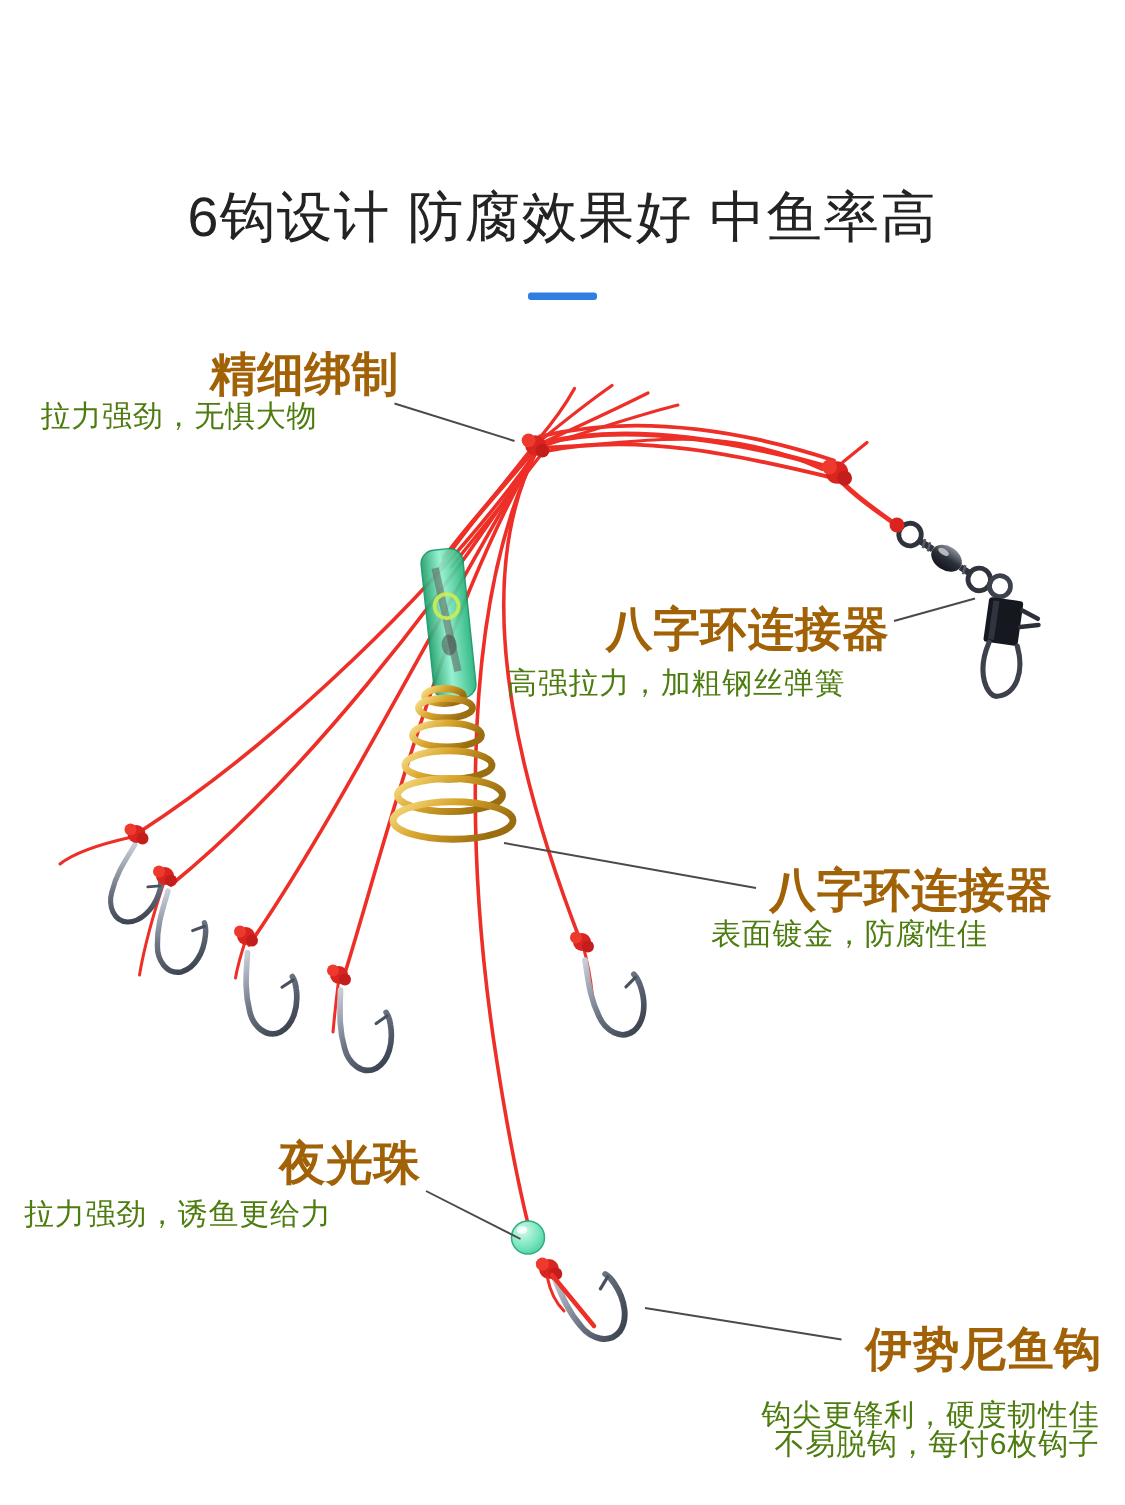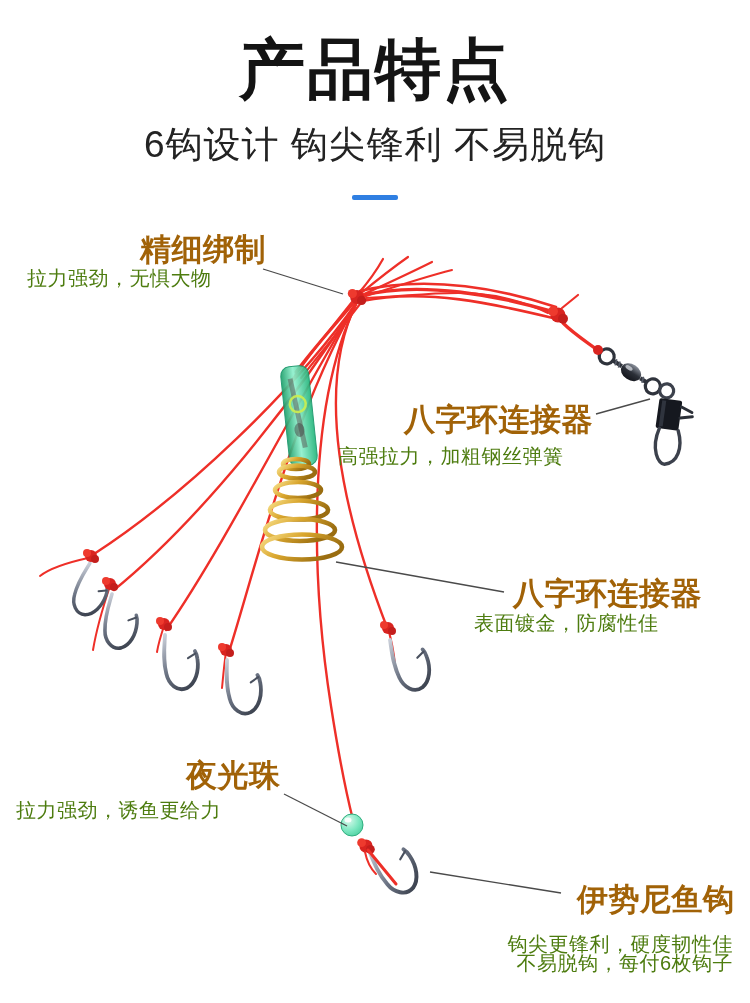--- a/index.html
+++ b/index.html
@@ -176,24 +176,21 @@
 
     <g stroke="#4a4a4a" stroke-width="1.3" fill="none">
       <line x1="263" y1="269" x2="343" y2="294"></line>
       <line x1="596" y1="414" x2="650" y2="399"></line>
       <line x1="336" y1="562" x2="504" y2="592"></line>
       <line x1="284" y1="794" x2="347" y2="826"></line>
       <line x1="430" y1="872" x2="561" y2="893"></line>
     </g>
   </svg>
 
-  <div class="abs title">
-    <span class="t-normal">产品</span><span class="t-heavy">特点</span>
-  </div>
-  <div class="abs subtitle">6钩设计 钩尖锋利 不易脱钩</div>
+  <div class="abs subtitle">6钩设计 防腐效果好 中鱼率高</div>
   <div class="abs divider" style="background:#2f7fe2;"></div>
 
   <div class="abs part-label" style="left:140px;top:234px;">精细绑制</div>
   <div class="abs part-desc" style="left:27px;top:268px;">拉力强劲，无惧大物</div>
 
   <div class="abs part-label" style="left:404px;top:404px;">八字环连接器</div>
   <div class="abs part-desc" style="left:338px;top:446px;">高强拉力，加粗钢丝弹簧</div>
 
   <div class="abs part-label" style="left:513px;top:578px;">八字环连接器</div>
   <div class="abs part-desc" style="left:474px;top:613px;font-family:Liberation Serif, serif;">表面镀金，防腐性佳</div>

